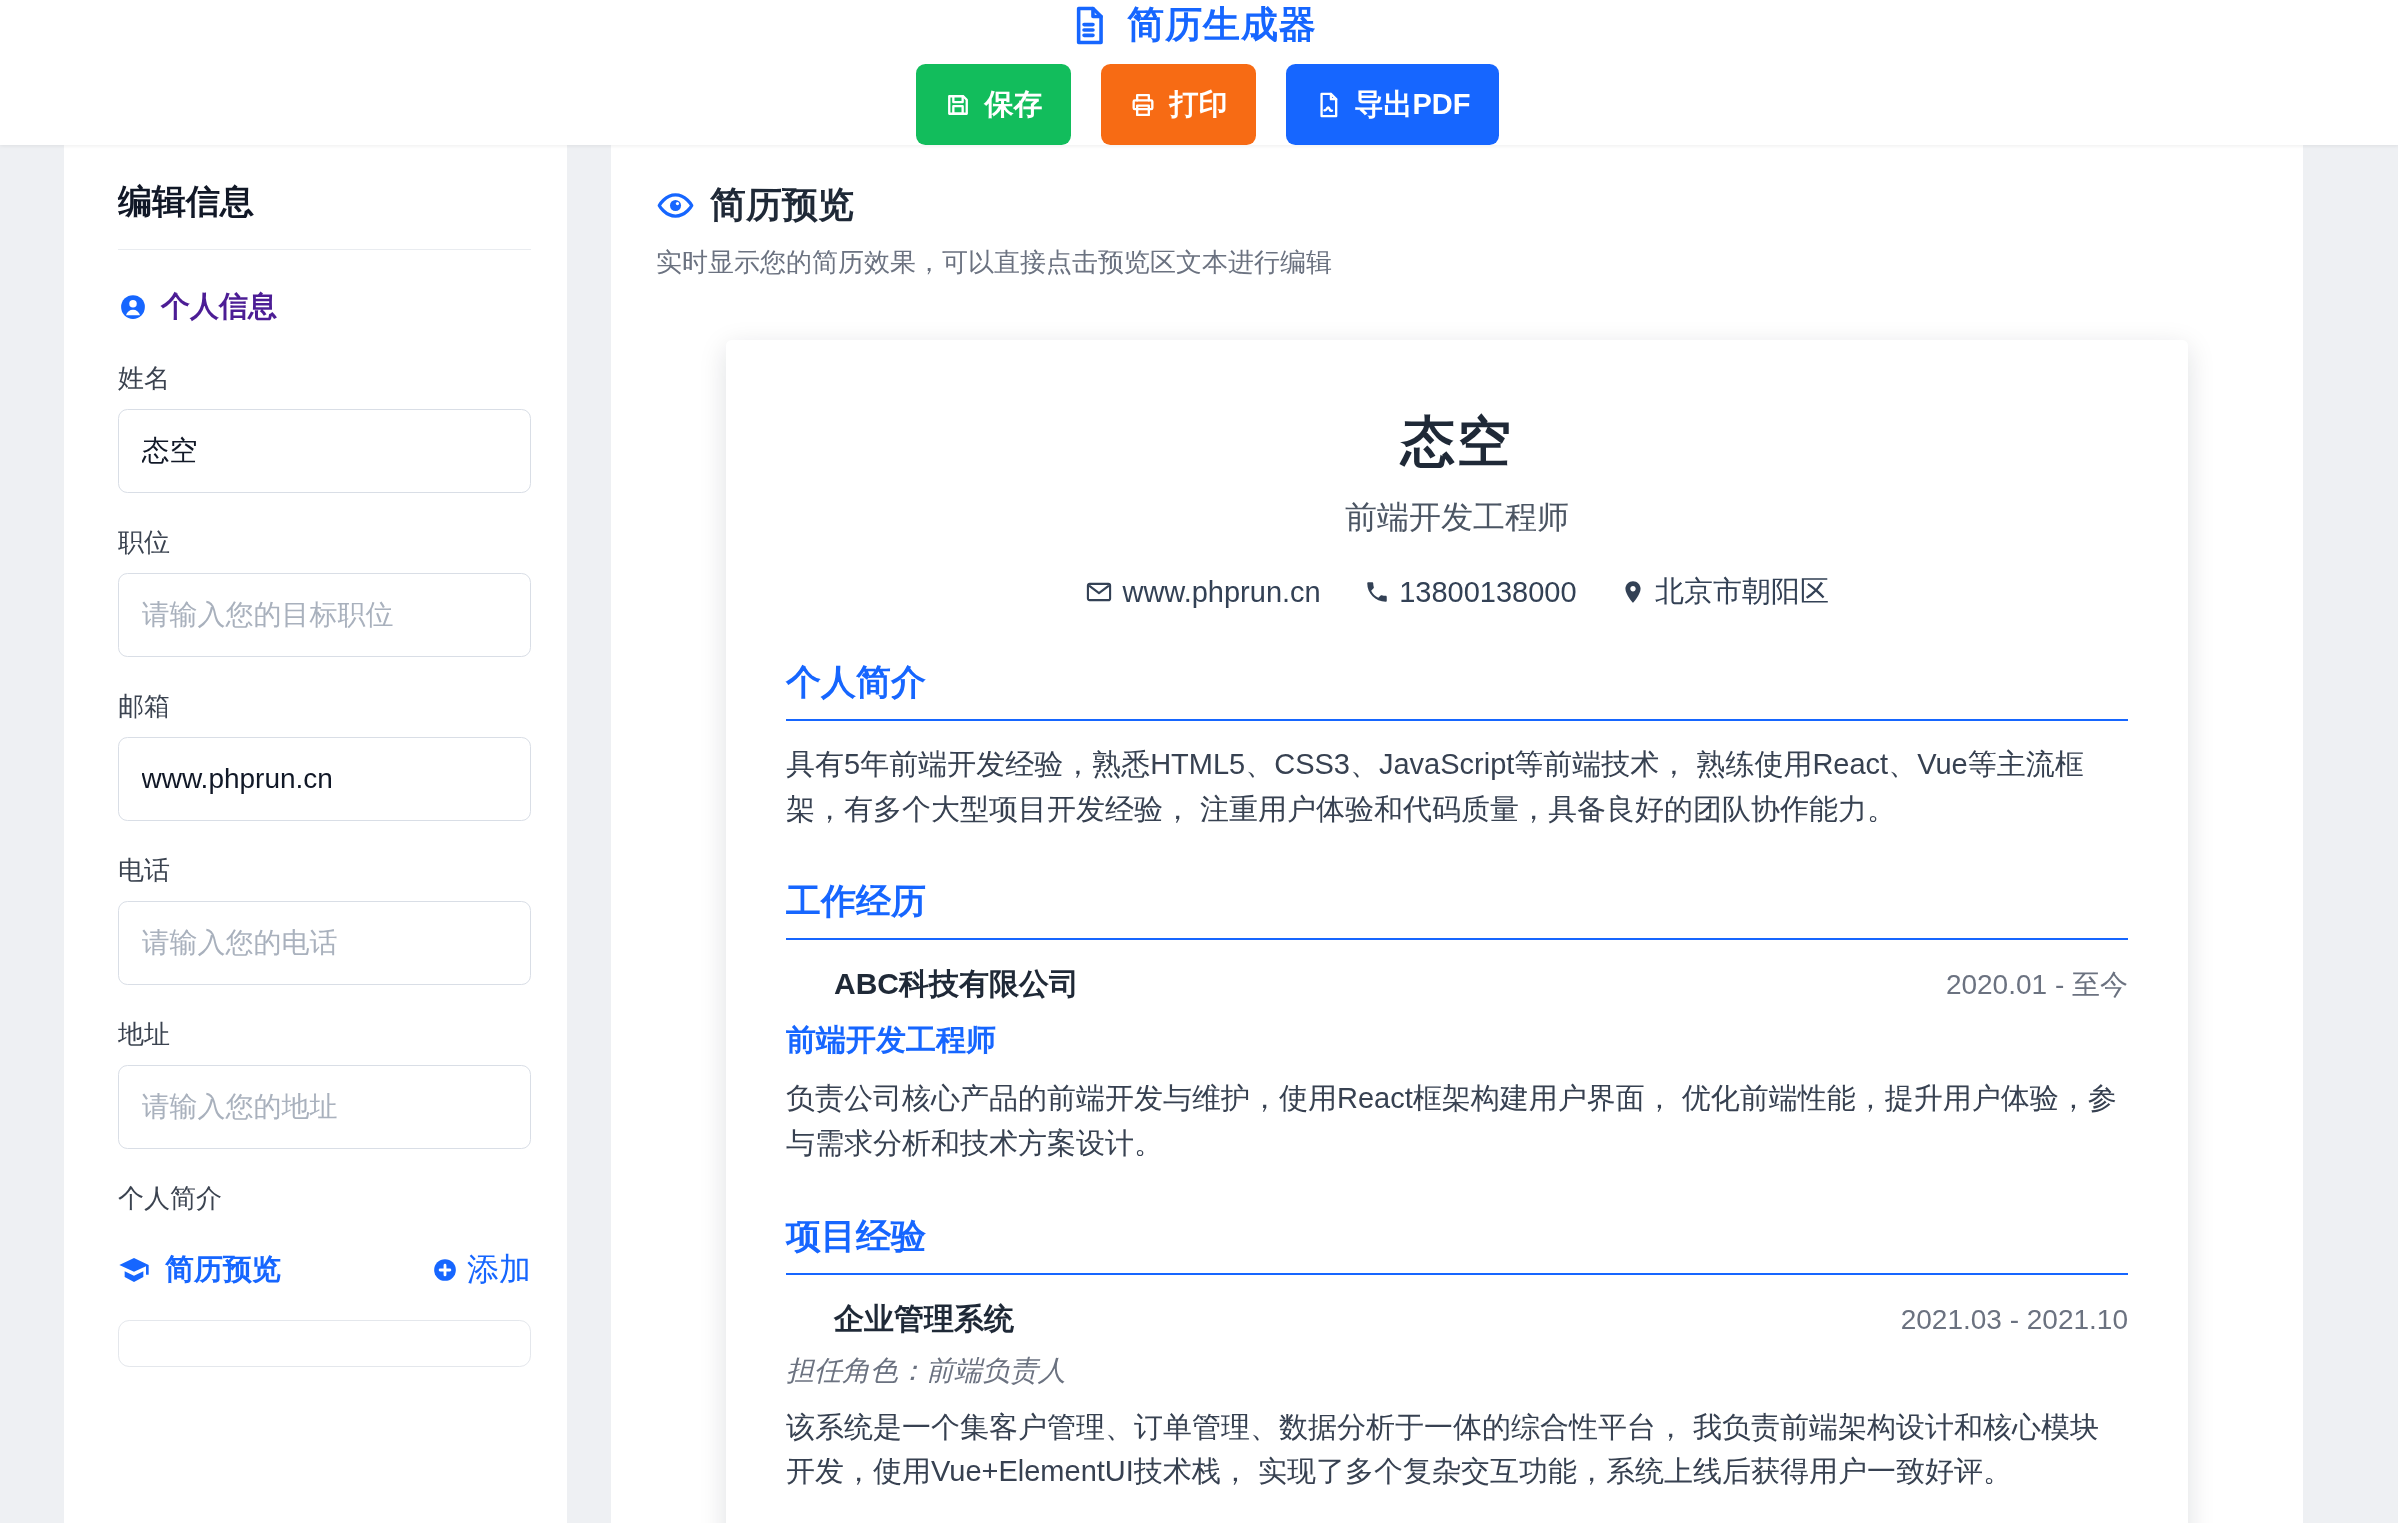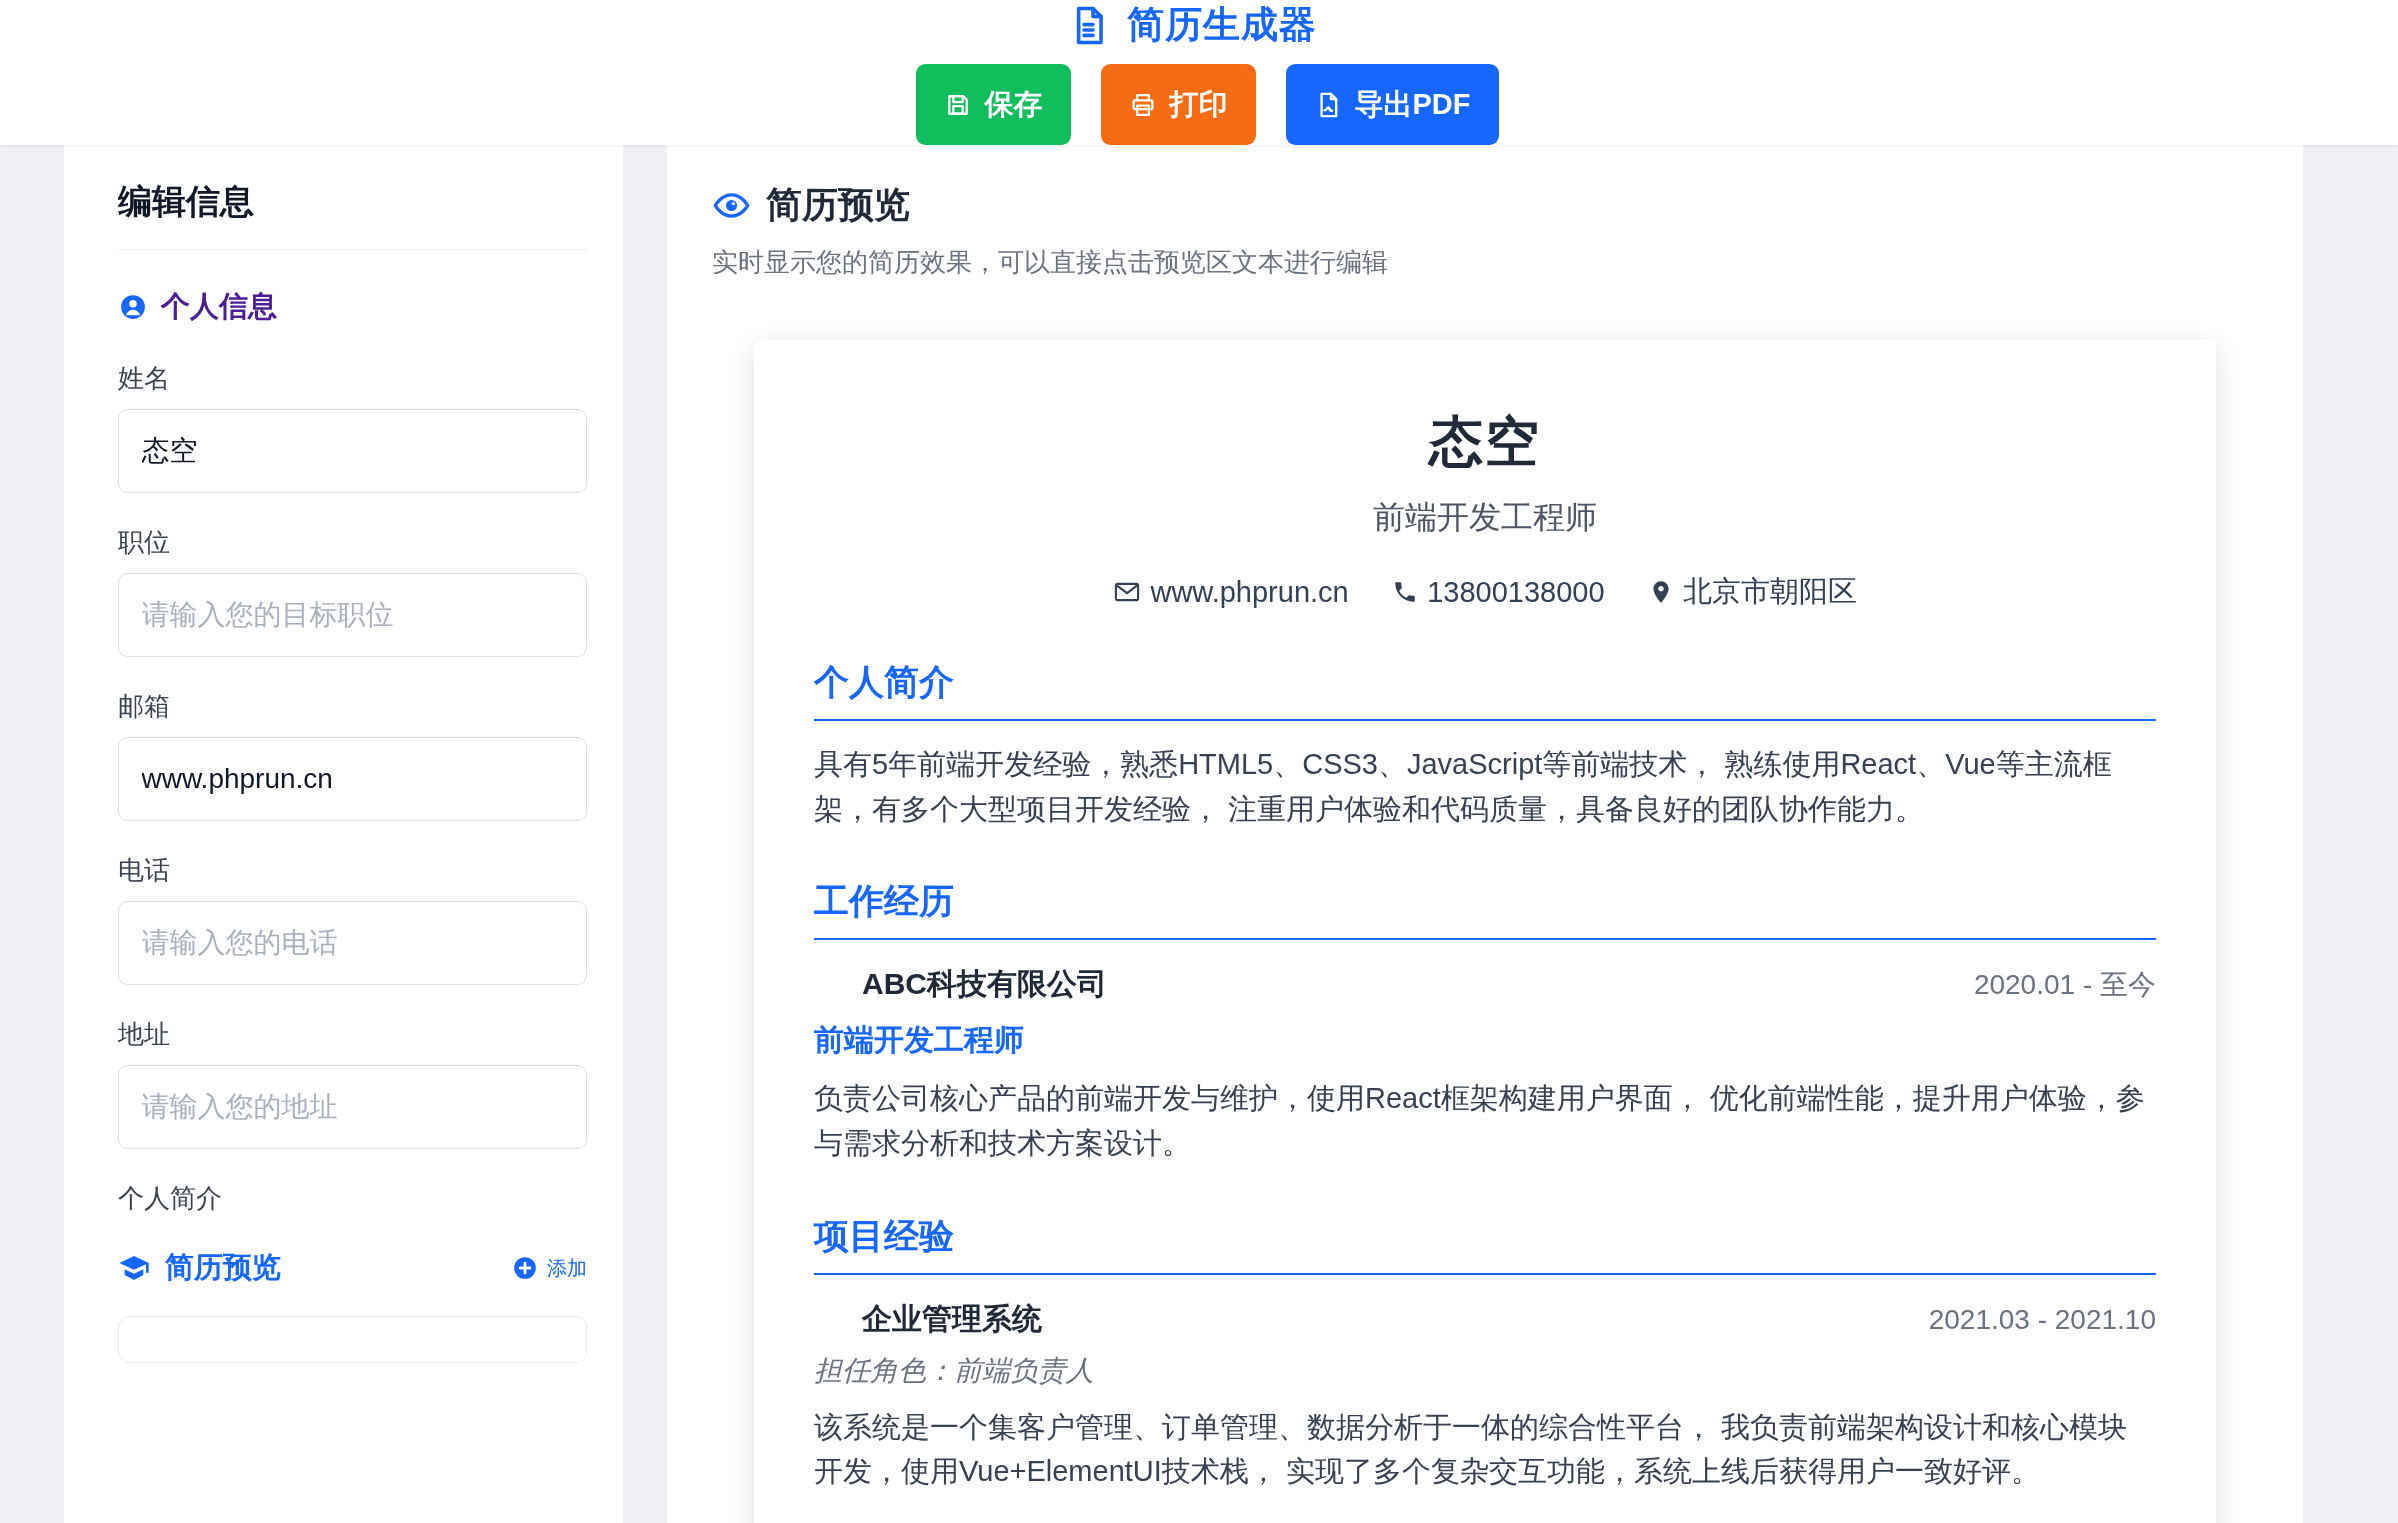--- a/index.html
+++ b/index.html
@@ -16,40 +16,40 @@
   .actions { display:flex; align-items:center; }
   .btn { display:flex; align-items:center; gap:13px; height:81px; padding:0 28px;
     border:none; border-radius:9.4px; color:#fff; font-size:29px; font-weight:bold;
     font-family:inherit; margin-left:30px; cursor:pointer; }
   .btn-save { background:#12bd5c; }
   .btn-print { background:#f76b14; }
   .btn-pdf { background:#1666ff;align-items:center; }
 
   
   .content { display:flex; height:1378px; }
-  .sidebar { width:559px; margin-left:64px; background:#fff; padding:34px 36px 0 54px; overflow:hidden; }
+  .sidebar { width:503px; margin-left:64px; background:#fff; padding:34px 36px 0 54px; overflow:hidden; }
   .main { flex:1; margin:0 96px 0 44px; background:#fff; padding:36px 45px 0; overflow:hidden; }
 
   
   .side-title { font-size:34px; font-weight:bold; color:#111827; padding-bottom:24px;
     border-bottom:0.9px solid #e9ecf0; margin-bottom:37px; }
   .sec-head { display:flex; align-items:center; gap:13px; color:#4c1d95;
     font-size:29px; font-weight:bold; margin-bottom:34px; }
   .field { margin-bottom:32px; }
   .field label { display:block; font-size:26px; color:#3b4350; margin-bottom:13px; }
   .field input, .field textarea { width:100%; border:0.9px solid #d9dee6; border-radius:9.4px;
     font-size:28px; color:#111827; font-family:inherit; background:#fff; padding:0 22.5px; }
   .field input { height:84px; }
   .field textarea { height:187px; padding:20.6px 22.5px; resize:none; display:block; }
   .field input::placeholder, .field textarea::placeholder { color:#a9b1bd; }
   .ta-wrap { position:relative; }
   .ta-handle { position:absolute; right:7.5px; bottom:9.4px; pointer-events:none; }
   .edu-head { display:flex; align-items:center; justify-content:space-between; margin-top:22.5px; }
   .edu-head .left { display:flex; align-items:center; gap:15px; color:#1666ff; font-size:29px; font-weight:bold; }
-  .add-link { display:flex; align-items:center; gap:9.4px; color:#1666ff; font-size:20px; cursor:pointer; }
+  .add-link { display:flex; align-items:center; gap:9.4px; color:#1666ff; font-size:32px; cursor:pointer; }
   .edu-card { margin-top:28px; border:0.9px solid #e4e7ec; border-radius:11.2px; padding:22.5px 24px; }
 
   
   .prev-head { display:flex; align-items:center; gap:15px; }
   .prev-head h2 { font-size:36px; font-weight:bold; color:#1f2937; }
   .prev-sub { margin-top:15px; font-size:26px; color:#6b7280; }
 
   .paper { width:1462px; margin:60px auto 0; background:#fff; border-radius:5.6px;
     box-shadow:0 7.5px 28px rgba(15,23,42,.13); padding:66px 60px 75px; }
   .r-name { text-align:center; font-size:54px; font-weight:bold; color:#1f2937; letter-spacing:1.9px; }

